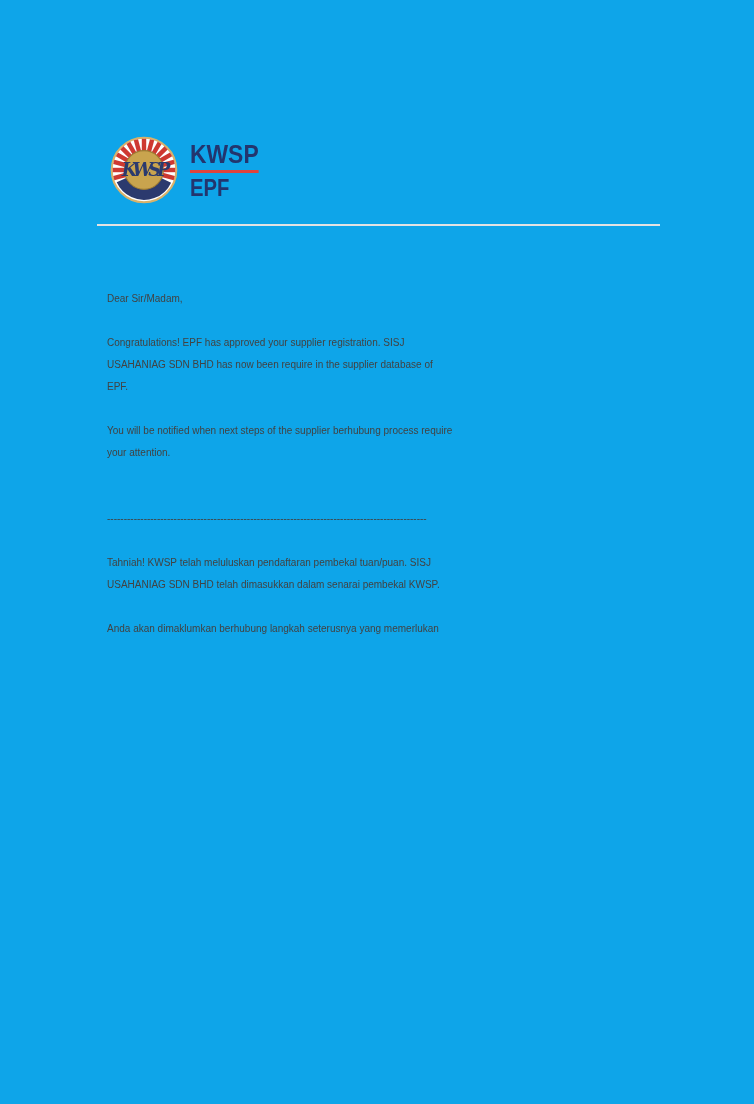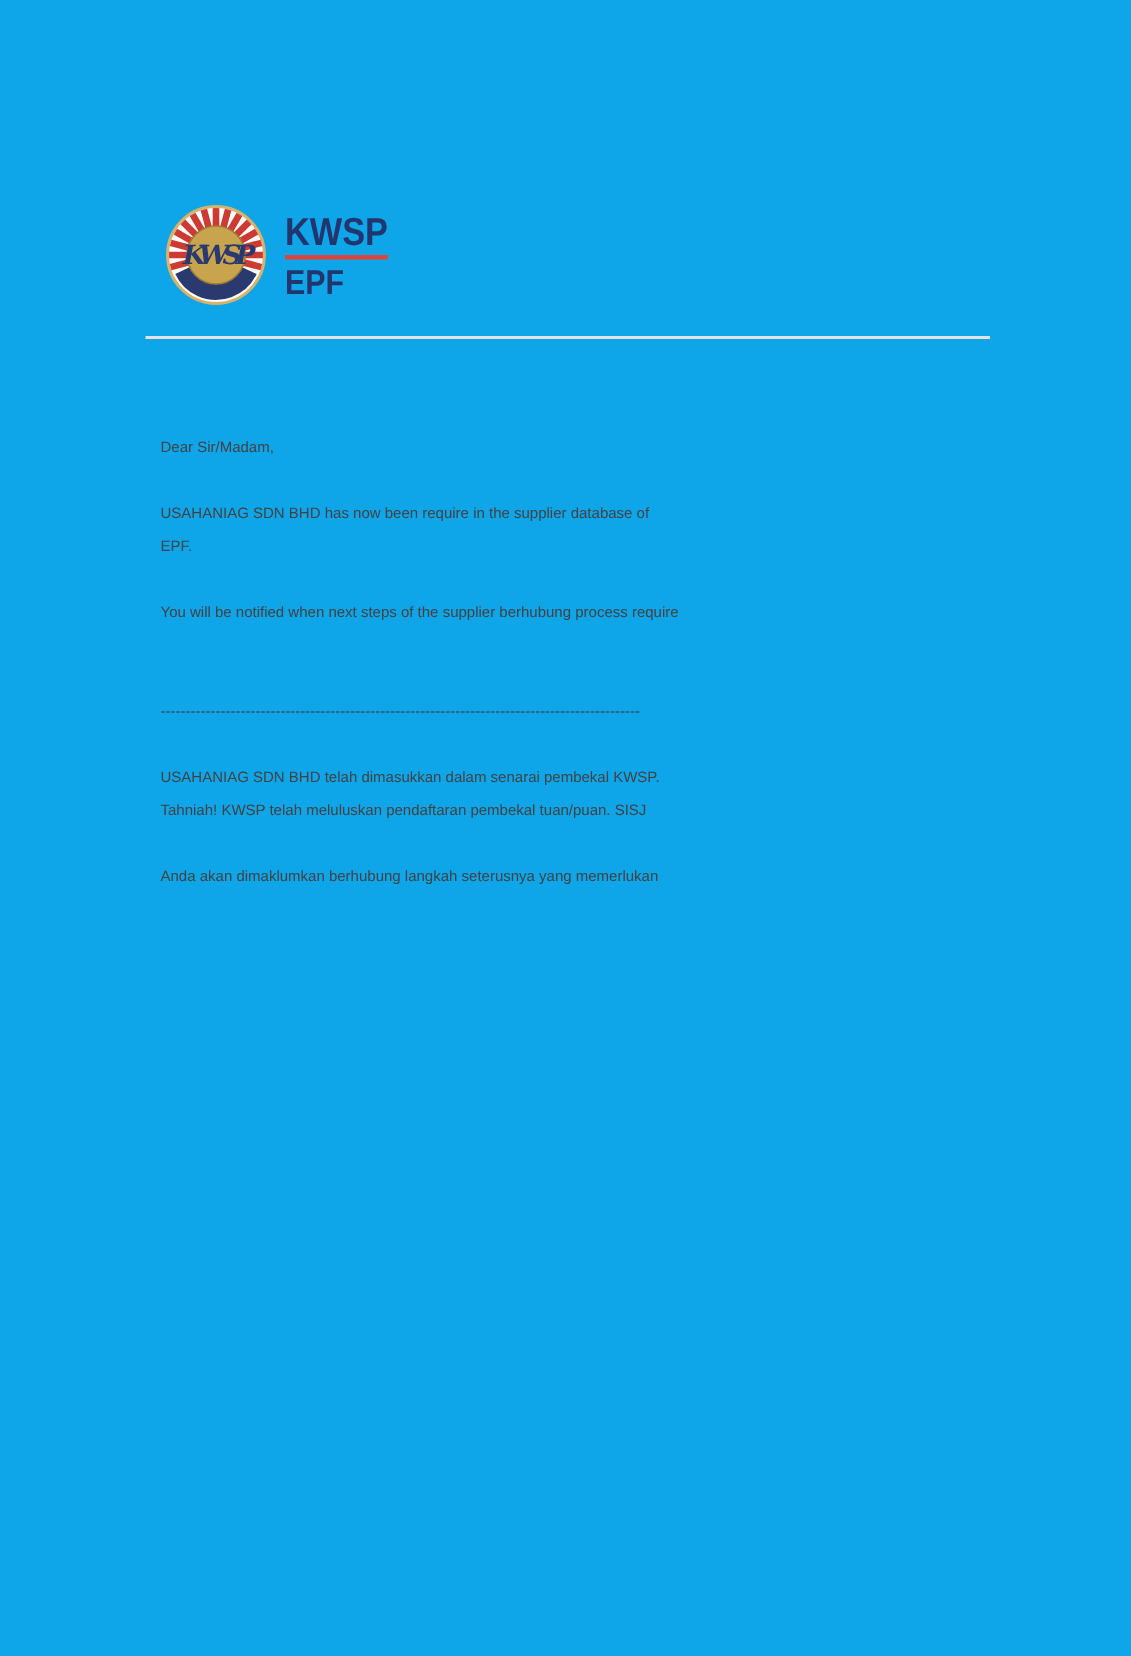--- a/index.html
+++ b/index.html
@@ -122,33 +122,35 @@
     </div>
   </div>
 
   <div class="divider"></div>
 
   <div class="email-body">
 
     <div class="line">Dear Sir/Madam,</div>
     <div class="blank"></div>
 
+    <div class="line">Congratulations! EPF has approved your supplier registration. SISJ</div>
     <div class="line">USAHANIAG SDN BHD has now been require in the supplier database of</div>
     <div class="line">EPF.</div>
     <div class="blank"></div>
 
     <div class="line">You will be notified when next steps of the supplier berhubung process require</div>
+    <div class="line">your attention.</div>
     <div class="blank"></div>
     <div class="blank"></div>
 
     <div class="line">------------------------------------------------------------------------------------------------</div>
 
     <div class="blank"></div>
 
+    <div class="line">Tahniah! KWSP telah meluluskan pendaftaran pembekal tuan/puan. SISJ</div>
     <div class="line">USAHANIAG SDN BHD telah dimasukkan dalam senarai pembekal KWSP.</div>
-    <div class="line">Tahniah! KWSP telah meluluskan pendaftaran pembekal tuan/puan. SISJ</div>
     <div class="blank"></div>
 
     <div class="line">Anda akan dimaklumkan berhubung langkah seterusnya yang memerlukan</div>
 
   </div>
 
 </div>
 
 </body></html>

